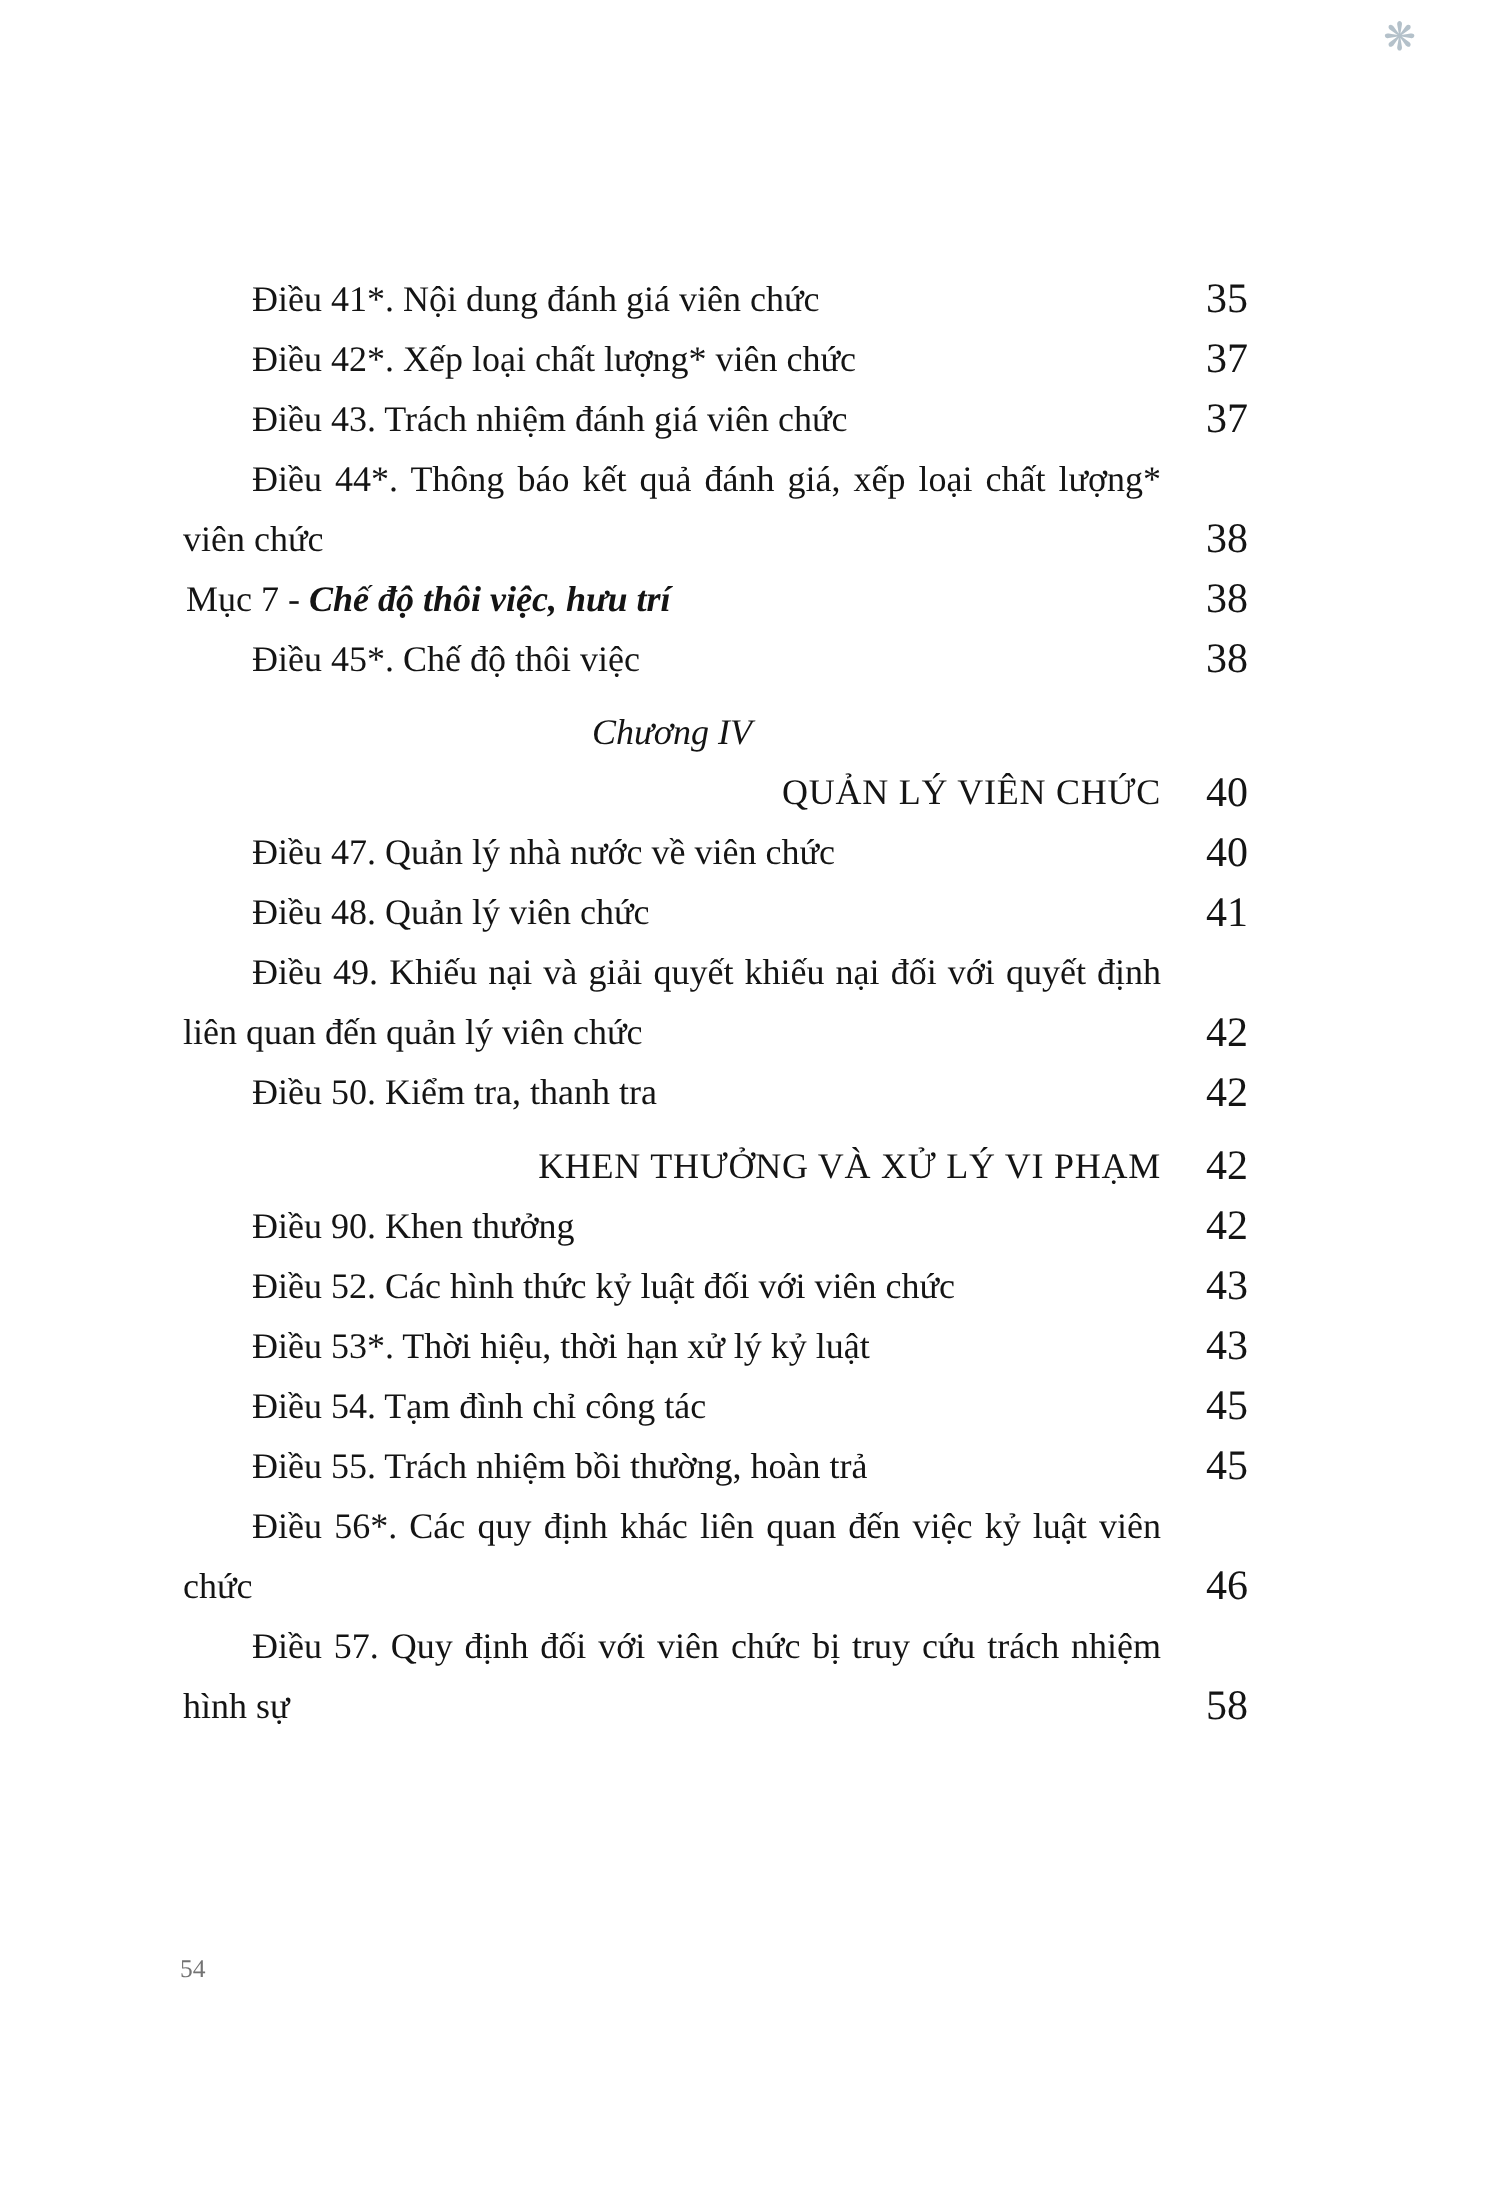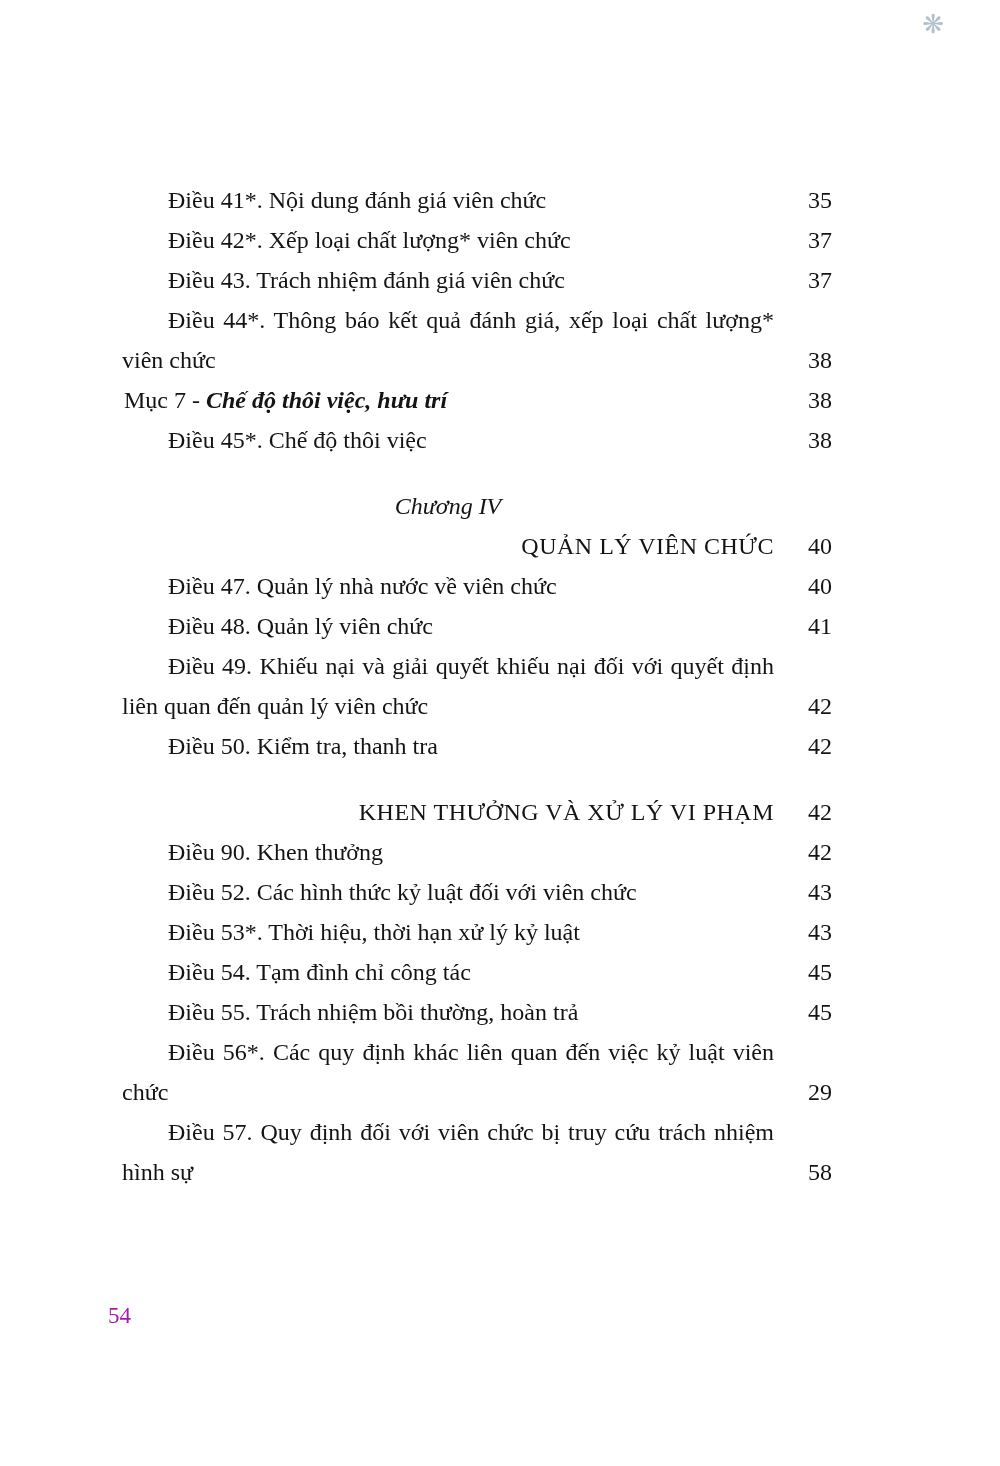--- a/index.html
+++ b/index.html
@@ -35,52 +35,52 @@
     flex: 1;
     font-size: 24px;
     line-height: 40px;
     text-align: justify;
     text-indent: 46px;
   }
   .toc-page {
     width: 58px;
     flex: 0 0 58px;
     text-align: right;
-    font-size: 24px;
+    font-size: 28px;
     line-height: 40px;
   }
   .italic { }
   .bold { font-weight: bold; font-style: italic; }
   .section-row .toc-text { text-indent: 2px; }
-  .chapter-block { margin-top: 26px; }
+  .chapter-block { margin-top: 9px; }
   .chapter-label {
     flex: 1;
     text-align: center;
     font-style: italic;
     font-size: 24px;
     line-height: 40px;
   }
   .chapter-title {
     flex: 1;
     text-align: right;
     font-size: 24px;
     line-height: 40px;
     letter-spacing: 0.5px;
   }
   .spacer-col {
     width: 58px;
     flex: 0 0 58px;
   }
   .footer-page-number {
     position: absolute;
-    left: 108px;
+    left: 120px;
     top: 1303px;
-    font-size: 23px;
+    font-size: 17px;
     font-family: "Liberation Serif", serif;
-    color: #a21caf;
+    color: #737373;
   }
 </style>
 </head>
 <body>
 
 <div class="page">
 
   <div class="decoration">❋</div>
 
   <div class="content" id="toc-container">
@@ -155,21 +155,21 @@
       <div class="toc-row">
         <div class="toc-text">Điều 54. Tạm đình chỉ công tác</div>
         <div class="toc-page">45</div>
       </div>
       <div class="toc-row">
         <div class="toc-text">Điều 55. Trách nhiệm bồi thường, hoàn trả</div>
         <div class="toc-page">45</div>
       </div>
       <div class="toc-row">
         <div class="toc-text italic">Điều 56*. Các quy định khác liên quan đến việc kỷ luật viên chức</div>
-        <div class="toc-page">29</div>
+        <div class="toc-page">46</div>
       </div>
       <div class="toc-row">
         <div class="toc-text">Điều 57. Quy định đối với viên chức bị truy cứu trách nhiệm hình sự</div>
         <div class="toc-page">58</div>
       </div>
     </div>
 
   <div class="footer-page-number">54</div>
 
 </div>

